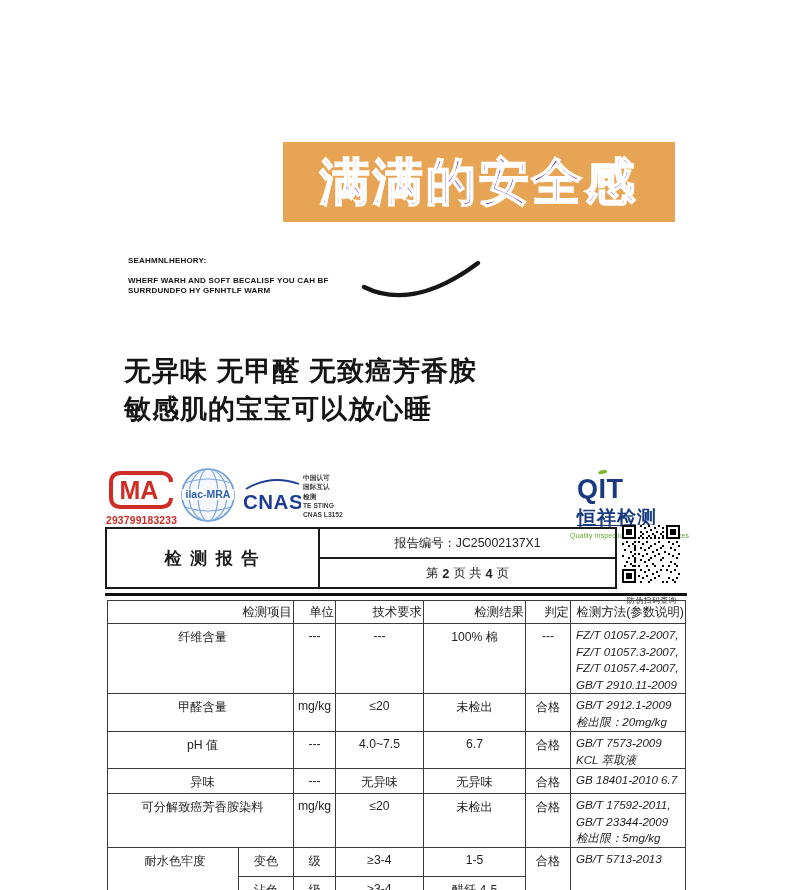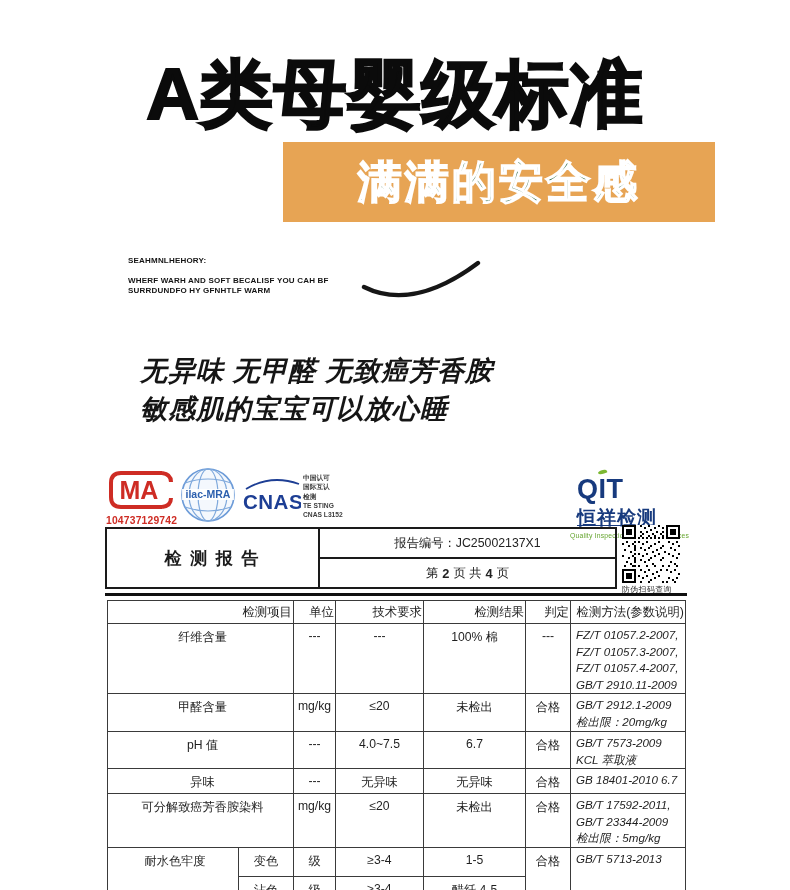--- a/index.html
+++ b/index.html
@@ -7,34 +7,34 @@
     position:relative;width:790px;height:890px;overflow:hidden;background:#fff;
     font-family:"Liberation Sans","DejaVu Sans",sans-serif;color:#1a1a1a;
   }
   
   .hero-title{
     position:absolute;left:0;right:0;top:46px;text-align:center;
     font-size:73px;font-weight:900;letter-spacing:1px;color:#0b0b0b;
     -webkit-text-stroke:2.2px #0b0b0b;white-space:nowrap;
   }
   .hero-sub{
-    position:absolute;left:283px;top:142px;width:432px;height:80px;
-    background:#E7A454;color:#14532d;text-align:center;line-height:80px;
-    font-size:44px;font-weight:900;letter-spacing:3px;
+    position:absolute;left:283px;top:142px;width:392px;height:80px;
+    background:#E7A454;color:#4c1d95;text-align:center;line-height:80px;
+    font-size:50px;font-weight:900;letter-spacing:3px;
     -webkit-text-stroke:1.6px #fff;white-space:nowrap;
   }
   
   .tagline{position:absolute;left:128px;top:256px;font-size:8px;font-weight:700;
     color:#141414;letter-spacing:.2px;line-height:10.5px;}
   .tagline .t1{margin:0 0 9px 0;}
   .tagline p{margin:0;}
   .smile{position:absolute;left:358px;top:255px;}
   
-  .slogan{position:absolute;left:140px;top:352px;font-size:27px;font-weight:700;
-    color:#151515;line-height:38px;letter-spacing:1px;white-space:nowrap;font-style:italic;}
+  .slogan{position:absolute;left:124px;top:352px;font-size:27px;font-weight:700;
+    color:#151515;line-height:38px;letter-spacing:1px;white-space:nowrap;}
   
   .cma{position:absolute;left:106px;top:469px;width:70px;text-align:center;}
   .cma-num{font-size:10.3px;font-weight:700;color:#CE2C24;letter-spacing:.2px;margin-top:0;}
   .ilac{position:absolute;left:179px;top:466px;}
   .cnas{position:absolute;left:243px;top:476px;}
   .cnas-side{position:absolute;left:303px;top:473px;font-size:6.7px;line-height:9.3px;
     font-weight:700;color:#3d3d3d;}
   .cnas-side div{margin:0;}
   .qit{position:absolute;left:570px;top:474px;width:120px;}
   .qit-row{display:flex;align-items:baseline;flex-direction:column;}
@@ -49,41 +49,40 @@
   .rpt-title{width:211px;border-right:2px solid #1a1a1a;display:flex;align-items:center;
     justify-content:center;font-size:17px;font-weight:800;letter-spacing:2px;white-space:nowrap;}
   .rpt-right{flex:1;display:flex;flex-direction:column;}
   .rpt-num{flex:1;border-bottom:2px solid #1a1a1a;display:flex;align-items:center;
     justify-content:center;font-size:12.3px;color:#222;}
   .rpt-page{flex:1;display:flex;align-items:center;justify-content:center;font-size:12.3px;color:#222;}
   .rpt-page b{margin:0 3px;font-size:12.8px;}
   .rpt-page span{margin:0 1px;}
   .qr{position:absolute;left:622px;top:525px;width:60px;}
   .qr svg{display:block;}
-  .qr-caption{font-size:7.8px;color:#2a2a2a;margin-top:1px;letter-spacing:.5px;}
+  .qr-caption{font-size:7.8px;color:#2a2a2a;text-align:center;margin-top:12px;letter-spacing:.5px;}
   .thick-line{position:absolute;left:105px;top:593px;width:582px;height:3px;background:#101010;}
   
   .results{position:absolute;left:107px;top:600px;}
   table.rt{table-layout:fixed;width:578px;border-collapse:collapse;font-size:12.2px;color:#1f1f1f;}
   table.rt td,table.rt th{border:1px solid #3a3a3a;box-sizing:border-box;overflow:hidden;}
   table.rt th{font-weight:500;font-size:12.4px;text-align:right;vertical-align:middle;}
   td.c{text-align:center;vertical-align:top;padding-top:5px;}
   td.item{text-align:center;vertical-align:top;padding:5px 4px 0 8px;}
   td.method{text-align:left;vertical-align:top;padding:3px 3px 0 5px;font-size:11.6px;
     line-height:16.5px;white-space:pre-line;font-style:italic;}
   td.pre{white-space:pre-line;line-height:16px;}
   tr.h-head{height:23px;} tr.h-r0{height:70px;} tr.h-r1{height:38px;} tr.h-r2{height:34px;}
   tr.h-r3{height:25px;} tr.h-r4{height:53px;} tr.h-r5{height:29px;} tr.h-r6{height:44px;}
 </style>
 </head>
 <body>
 
 <div class="page">
 
-  <div class="hero-title">A类母婴级标准</div>
   <div class="hero-sub">满满的安全感</div>
 
   <div class="tagline">
     <p class="t1">SEAHMNLHEHORY:</p>
     <p>WHERF WARH AND SOFT BECALISF YOU CAH BF</p>
     <p>SURRDUNDFO HY GFNHTLF WARM</p>
   </div>
 
   <div class="smile">
     <svg width="126" height="52" viewBox="0 0 126 52">
@@ -96,21 +95,21 @@
     <div>敏感肌的宝宝可以放心睡</div>
   </div>
 
   <div class="cma">
     <svg width="70" height="42" viewBox="0 0 70 42">
       <path d="M56 4 H15 Q5 4 5 14 V28 Q5 38 15 38 H56" fill="none" stroke="#CE2C24" stroke-width="4"></path>
       <path d="M56 4 Q65 5 65 13" fill="none" stroke="#CE2C24" stroke-width="4"></path>
       <path d="M56 38 Q65 37 65 29" fill="none" stroke="#CE2C24" stroke-width="4"></path>
       <text x="33" y="30" text-anchor="middle" font-size="25" font-weight="900" fill="#CE2C24" font-family="Liberation Sans, sans-serif">MA</text>
     </svg>
-    <div class="cma-num">104737129742</div>
+    <div class="cma-num">293799183233</div>
   </div>
 
   <div class="ilac">
     <svg width="58" height="58" viewBox="0 0 58 58">
       <circle cx="29" cy="29" r="26" fill="#F4F8FD" stroke="#6C9BD8" stroke-width="1.6"></circle>
       <ellipse cx="29" cy="29" rx="10" ry="26" fill="none" stroke="#7FA9DC" stroke-width="1.2"></ellipse>
       <ellipse cx="29" cy="29" rx="19" ry="26" fill="none" stroke="#7FA9DC" stroke-width="1.2"></ellipse>
       <path d="M6 17 Q29 9 52 17" fill="none" stroke="#7FA9DC" stroke-width="1.2"></path>
       <path d="M6 41 Q29 49 52 41" fill="none" stroke="#7FA9DC" stroke-width="1.2"></path>
       <rect x="3" y="23" width="52" height="11" fill="#ffffff" opacity="0.9"></rect>

